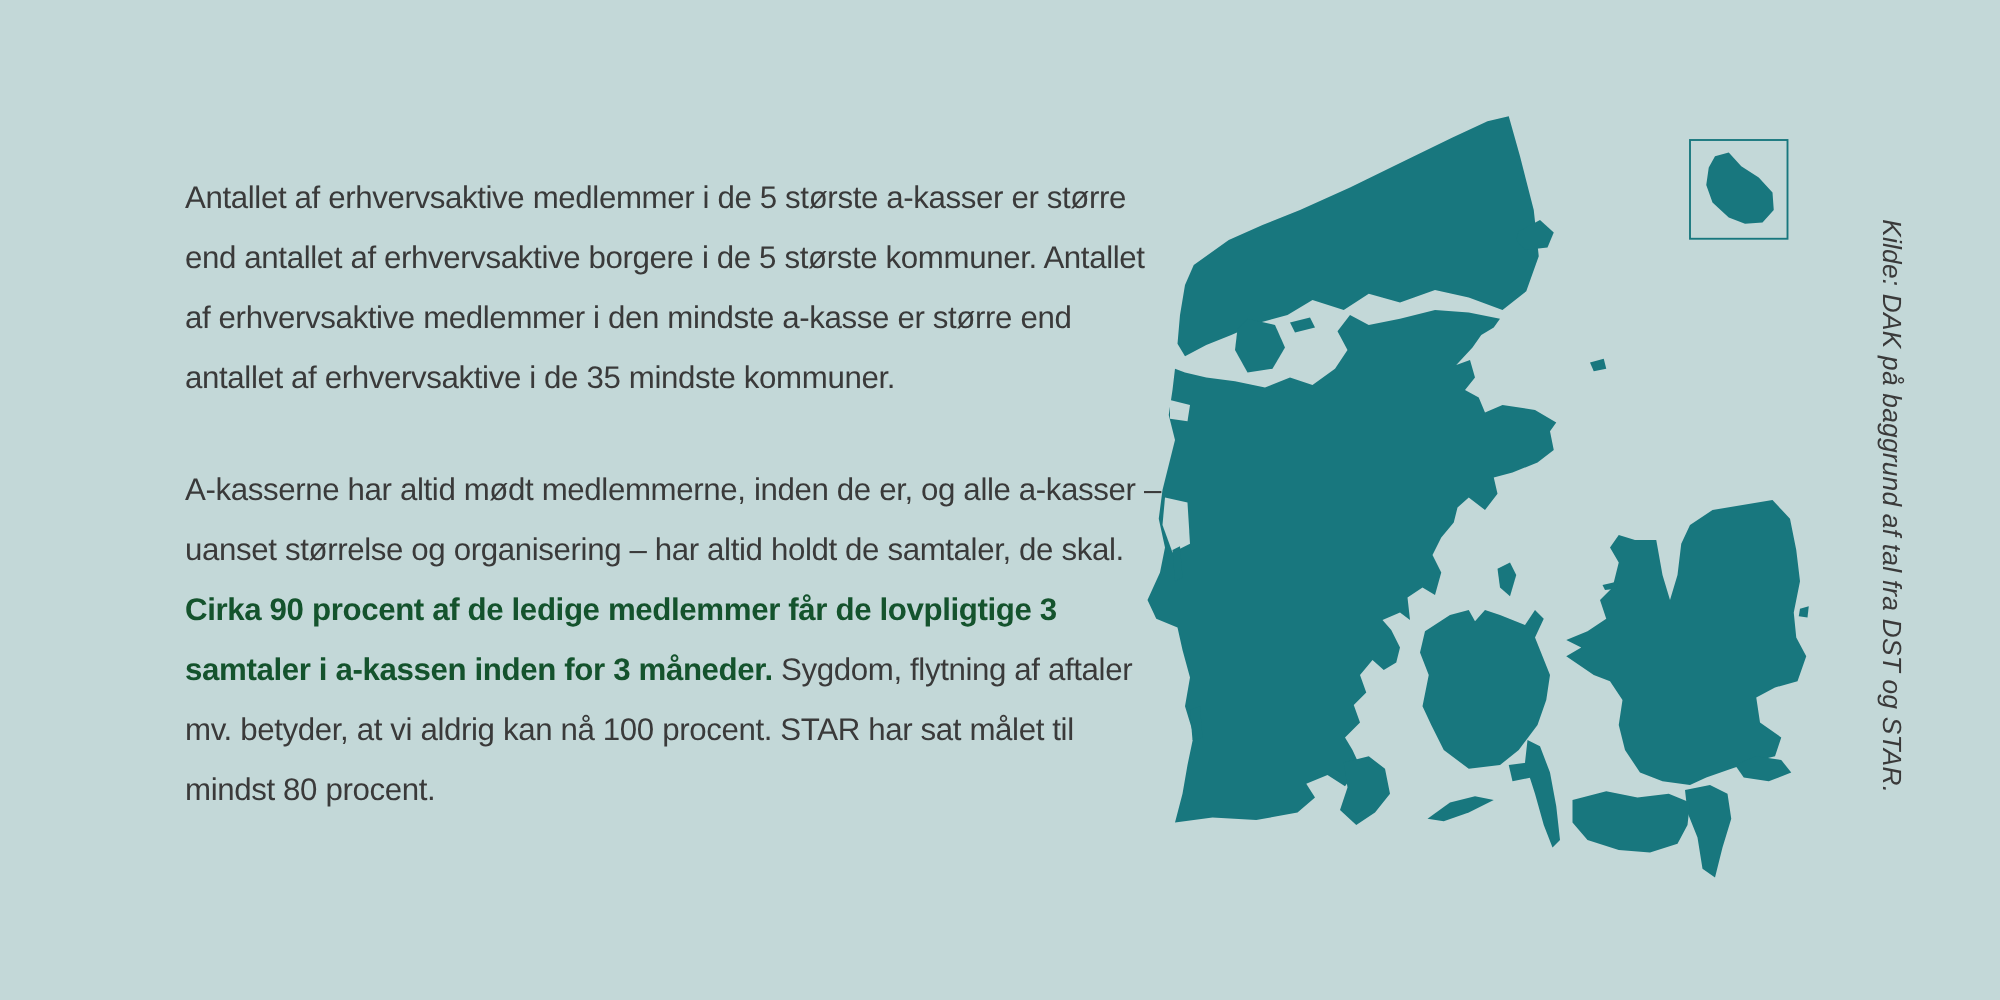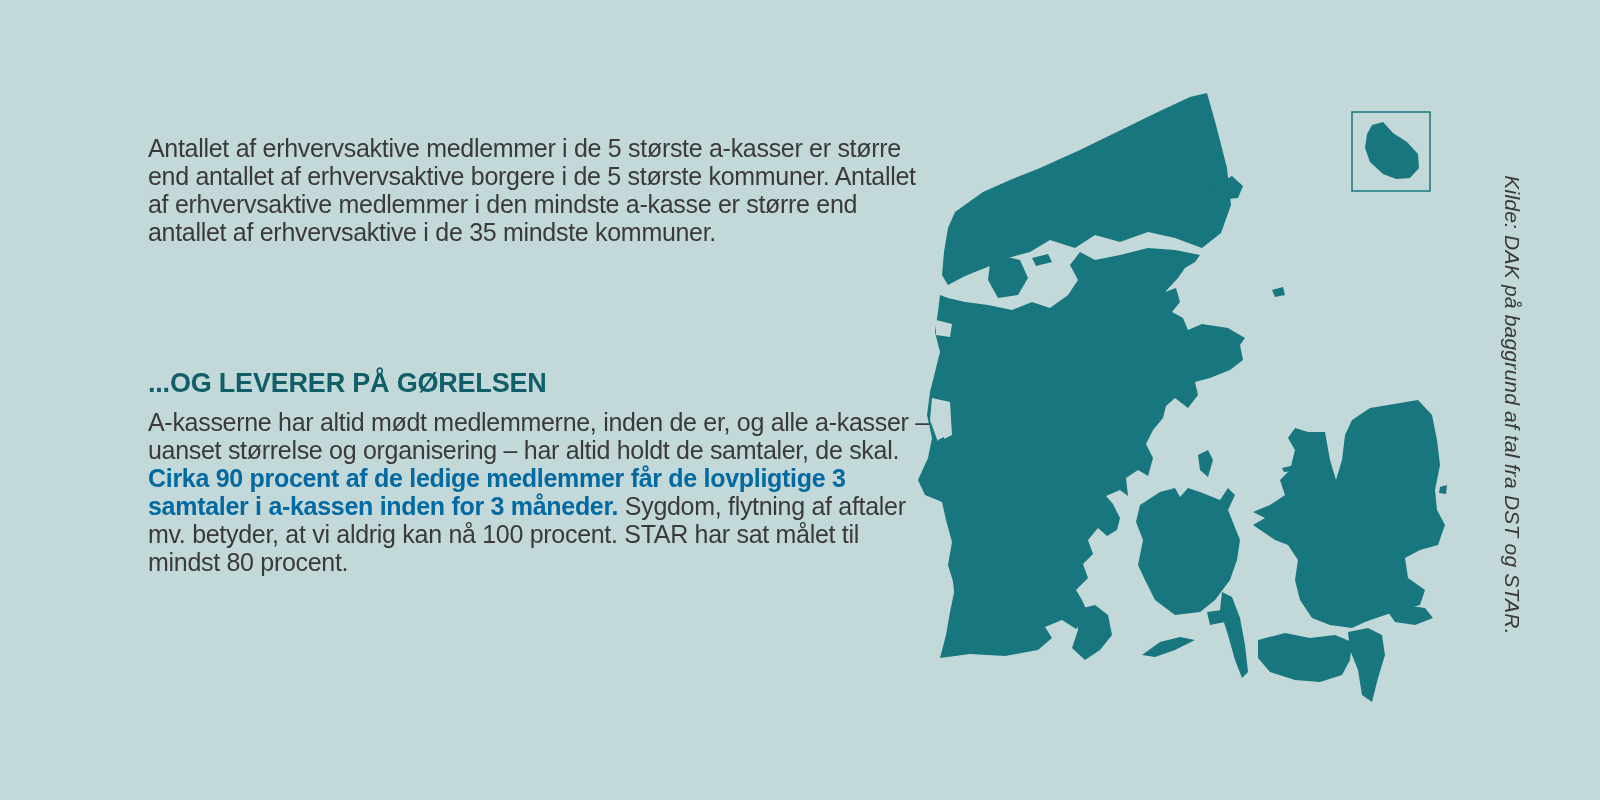--- a/index.html
+++ b/index.html
@@ -12,41 +12,40 @@
     font-family:"Liberation Sans", sans-serif;color:var(--text);
   }
   .text-col{position:absolute;left:148px;width:790px}
   .sec1{top:134px}
   .sec2{top:368px}
   .section-heading{
     font-size:27px;font-weight:bold;letter-spacing:-0.2px;
     color:var(--heading);margin-bottom:9px;white-space:nowrap;
   }
   .section-body{
-    font-size:25px;line-height:28px;letter-spacing:-0.3px;max-width:782px;
+    font-size:25px;line-height:48px;letter-spacing:-0.3px;max-width:782px;
   }
-  .section-body b{font-weight:bold;color:#0369a1}
+  .section-body b{font-weight:bold;color:#14532d}
   .source-note{
     position:absolute;left:1512px;top:405px;
     transform:translate(-50%,-50%) rotate(90deg);
     transform-origin:center;white-space:nowrap;
     font-style:italic;font-size:21px;letter-spacing:0.2px;color:var(--text);
   }
   .map-wrap{position:absolute;left:880px;top:80px;width:660px;height:640px}
   svg{display:block}
 </style>
 </head>
 <body>
 
 <div class="text-col sec1">
   <div class="section-body">Antallet af erhvervsaktive medlemmer i de 5 største a-kasser er større end antallet af erhvervsaktive borgere i de 5 største kommuner. Antallet af erhvervsaktive medlemmer i den mindste a-kasse er større end antallet af erhvervsaktive i de 35 mindste kommuner.</div>
 </div>
 
 <div class="text-col sec2">
-  <div class="section-heading">...OG LEVERER PÅ GØRELSEN</div>
   <div class="section-body">
     <span>A-kasserne har altid mødt medlemmerne, inden de er, og alle a-kasser – uanset størrelse og organisering – har altid holdt de samtaler, de skal. </span><b>Cirka 90 procent af de ledige medlemmer får de lovpligtige 3 samtaler i a-kassen inden for 3 måneder.</b><span> Sygdom, flytning af aftaler mv. betyder, at vi aldrig kan nå 100 procent. STAR har sat målet til mindst 80 procent.</span>
   </div>
 </div>
 
 <div class="map-wrap">
   <svg width="660" height="640" viewBox="0 0 660 640">
     <g fill="#18777e">
 
       <path d="M327,13 L336,45 L347,88 L351,125 L341,153 L322,168 L295,158 L268,152 L240,162 L215,155 L195,168 L170,160 L150,172 L128,178 L105,188 L85,196 L68,205 L62,195 L64,172 L68,148 L75,132 L103,112 L130,100 L160,88 L200,70 L245,48 L282,30 L310,17 Z"></path>

